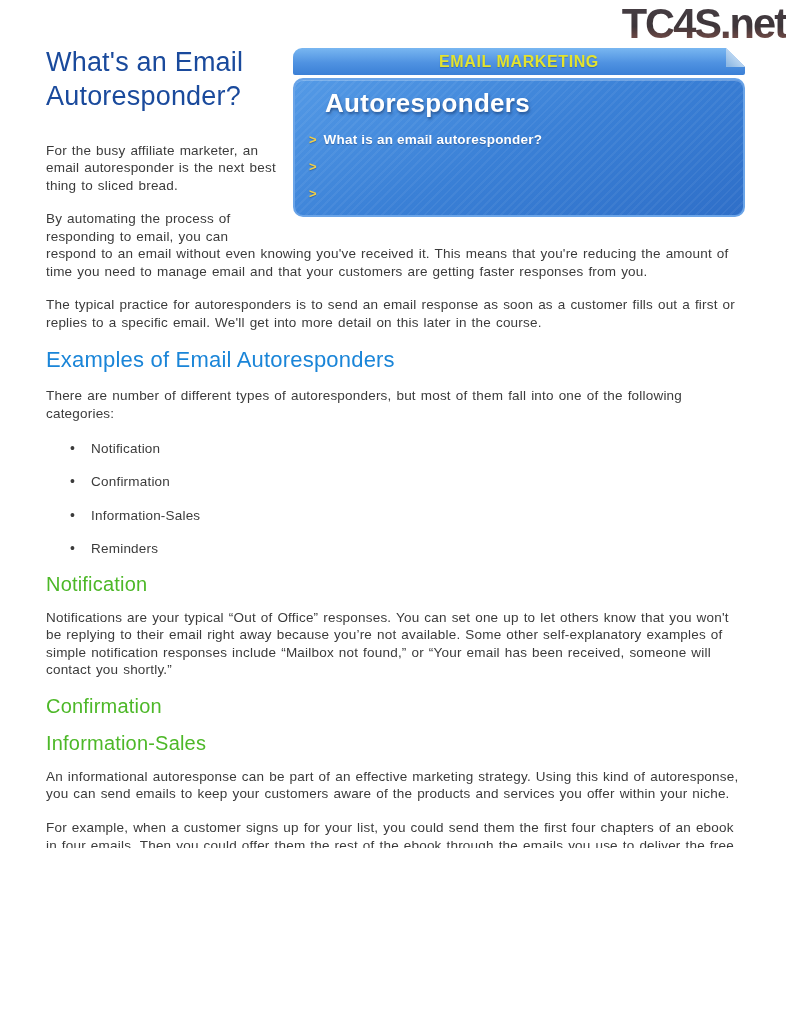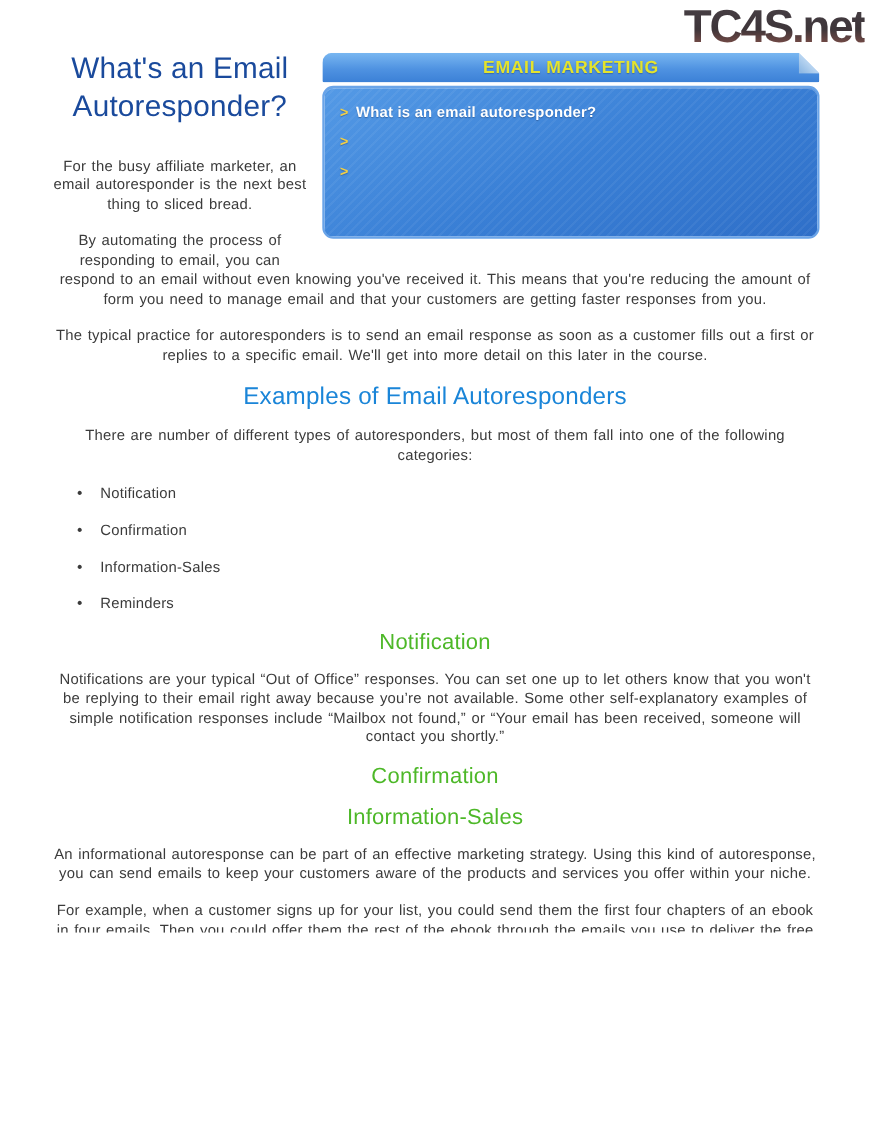--- a/index.html
+++ b/index.html
@@ -4,21 +4,20 @@
 <style>
   html, body { margin: 0; padding: 0; background: #ffffff; }
   .page {
     position: relative;
     width: 791px;
     height: 848px;
     background: #ffffff;
     overflow: hidden;
     font-family: "Liberation Sans", sans-serif;
     color: #3b3b3b;
-    text-align: center;
   }
   .content { padding: 46px 46px 0 46px; }
 
   
   h1.doc-title {
     font-size: 27px; line-height: 1.25; font-weight: normal;
     color: #1a4a9c; margin: 0 0 28px 0; letter-spacing: 0.2px;
   }
   p.body-text {
     font-size: 13.5px; line-height: 1.3; margin: 0 0 16px 0;
@@ -130,37 +129,38 @@
   <div class="logo-tc4s">TC4S.net</div>
 
   <div class="content">
 
     <div class="infobox">
       <div class="infobox-header">
         <span class="header-label">EMAIL MARKETING</span>
       </div>
       <div class="page-fold"></div>
       <div class="infobox-panel">
+        <div class="infobox-title">Autoresponders</div>
         <div class="infobox-item">
           <span class="chevron-glyph">&gt;</span>
           <span class="item-label">What is an email autoresponder?</span>
         </div>
         <div class="infobox-item">
           <span class="chevron-glyph">&gt;</span>
         </div>
         <div class="infobox-item">
           <span class="chevron-glyph">&gt;</span>
         </div>
       </div>
     </div>
 
     <h1 class="doc-title">What's an Email Autoresponder?</h1>
 
     <p class="body-text">For the busy affiliate marketer, an email autoresponder is the next best thing to sliced bread.</p>
-    <p class="body-text">By automating the process of responding to email, you can respond to an email without even knowing you've received it. This means that you're reducing the amount of form you need to manage email and that your customers are getting faster responses from you.</p>
+    <p class="body-text">By automating the process of responding to email, you can respond to an email without even knowing you've received it. This means that you're reducing the amount of time you need to manage email and that your customers are getting faster responses from you.</p>
     <p class="body-text">The typical practice for autoresponders is to send an email response as soon as a customer fills out a first or replies to a specific email. We'll get into more detail on this later in the course.</p>
 
     <h2 class="section-heading-blue">Examples of Email Autoresponders</h2>
     <p class="body-text">There are number of different types of autoresponders, but most of them fall into one of the following categories:</p>
 
     <ul class="category-list">
       <li>
         <span class="bullet-glyph">•</span>
         <span>Notification</span>
       </li>

